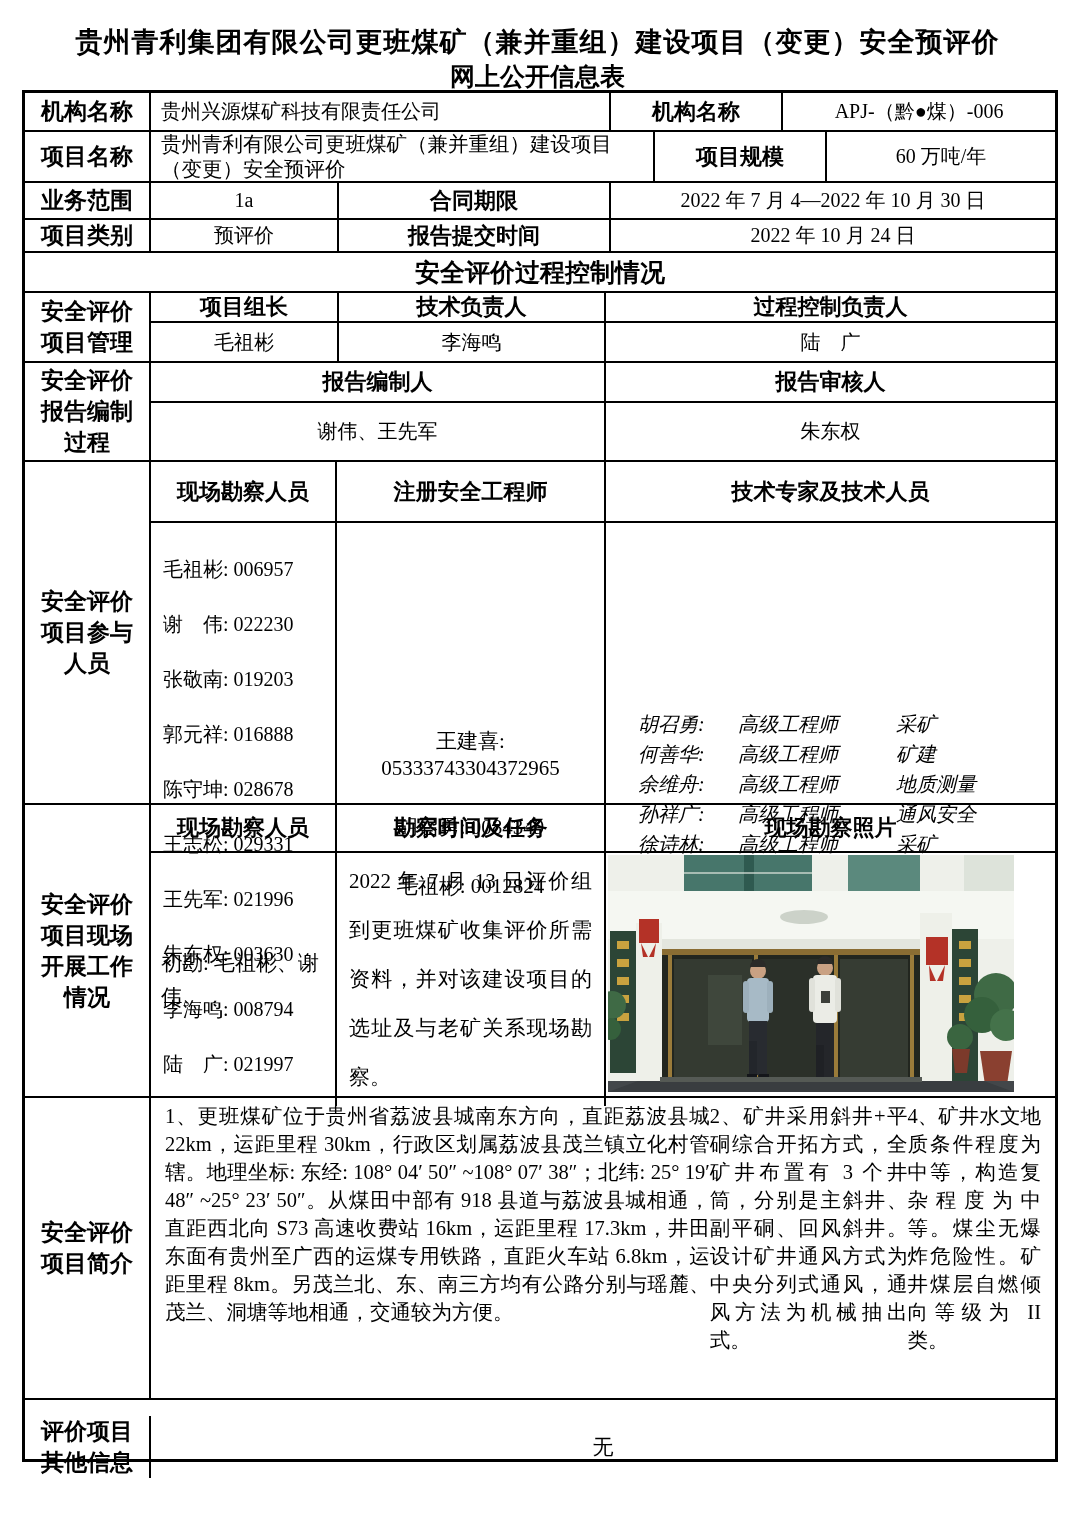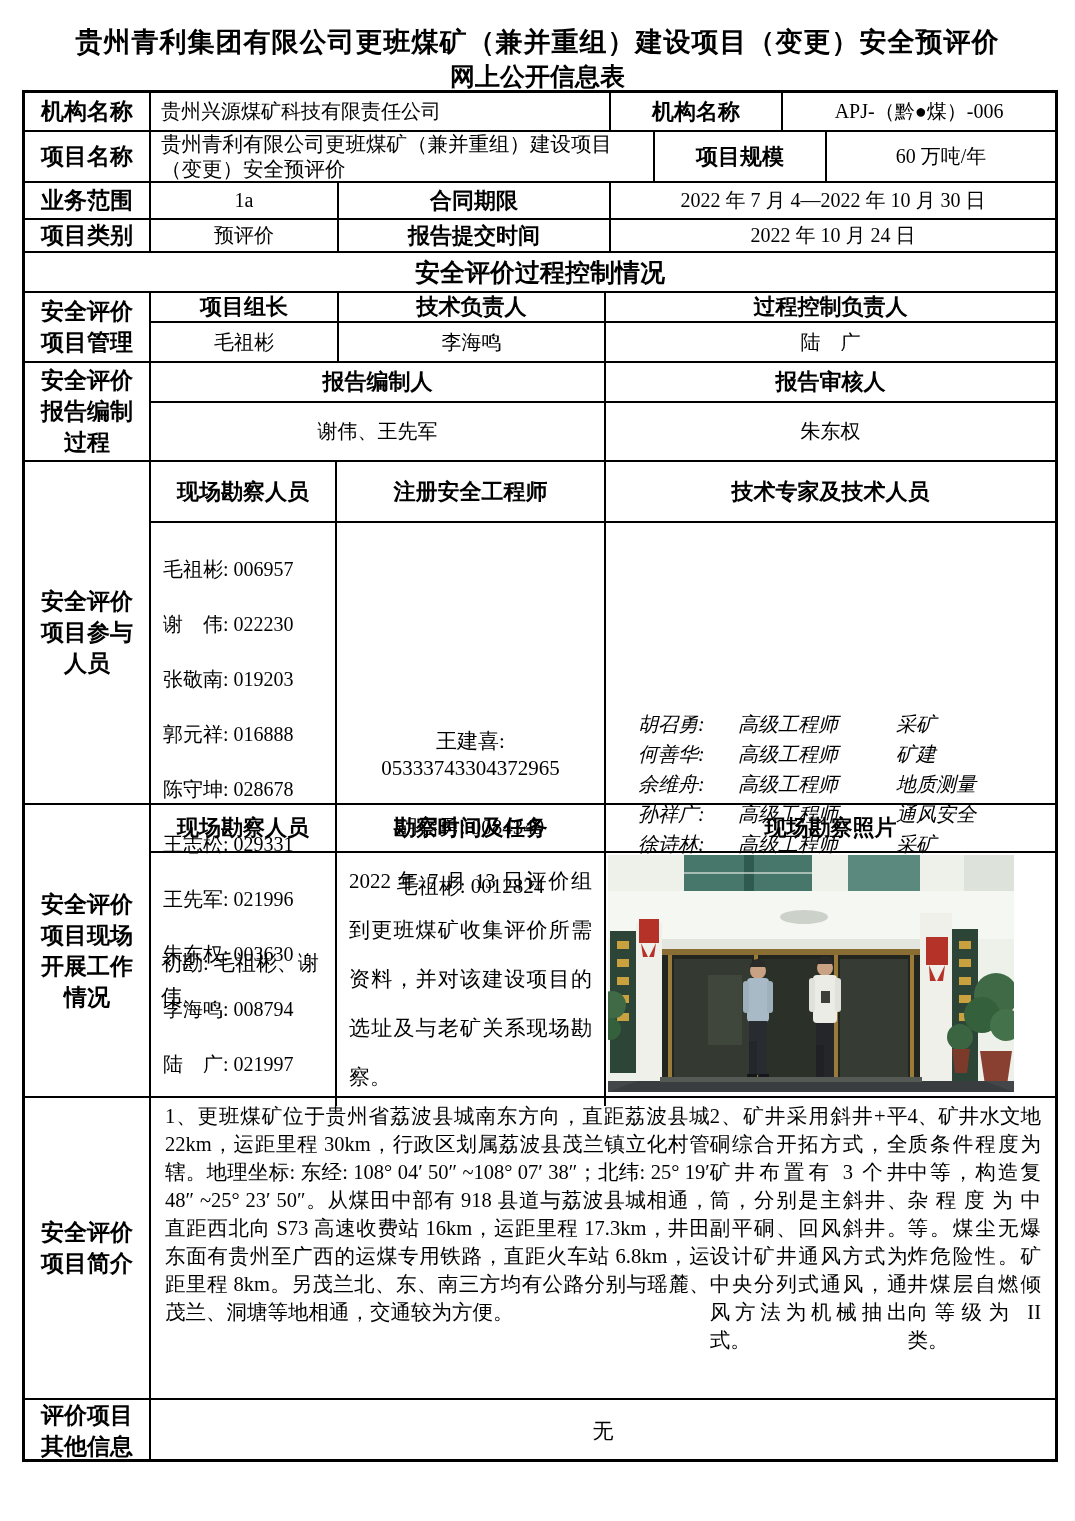--- a/index.html
+++ b/index.html
@@ -13,21 +13,21 @@
     font-family:"Liberation Sans","DejaVu Sans",sans-serif;font-weight:bold;
   }
   .title .l1{font-size:27px;line-height:36px;letter-spacing:1px;}
   .title .l2{font-size:25px;line-height:32px;}
   .tbl{
     position:absolute;left:22px;top:90px;width:1036px;height:1372px;
     border:3px solid #000;box-sizing:border-box;display:flex;flex-direction:column;
     background:#fff;
   }
   .row{display:flex;border-bottom:2px solid #000;box-sizing:border-box;flex-shrink:0;}
-  .row.last{border-bottom:none;}
+  .row.last{border-bottom:none;margin-top:16px;}
   .cell{border-right:2px solid #000;box-sizing:border-box;display:flex;align-items:center;justify-content:center;overflow:hidden;}
   .cell.nr{border-right:none;}
   .lbl{
     font-family:"Liberation Sans","DejaVu Sans",sans-serif;font-weight:bold;
     font-size:23px;line-height:31px;text-align:center;white-space:pre-line;
   }
   .hdr{
     font-family:"Liberation Sans","DejaVu Sans",sans-serif;font-weight:bold;
     font-size:22px;text-align:center;
   }

